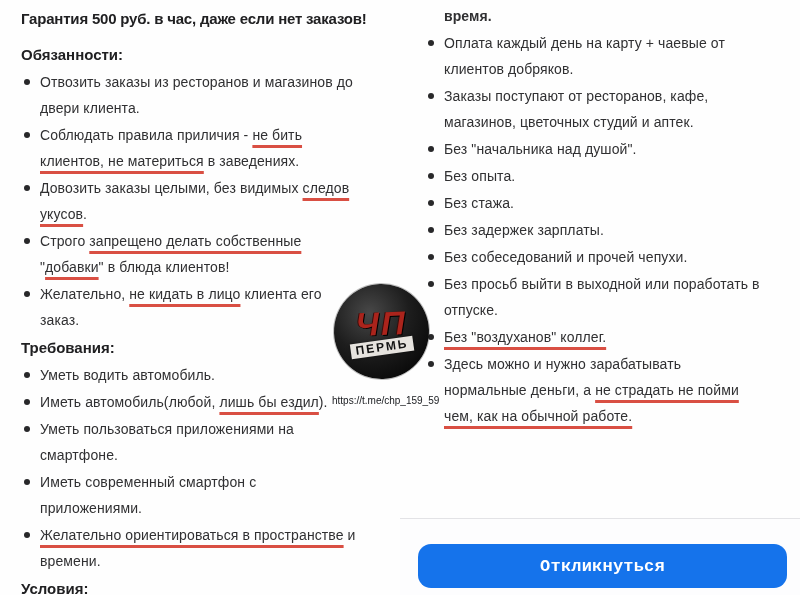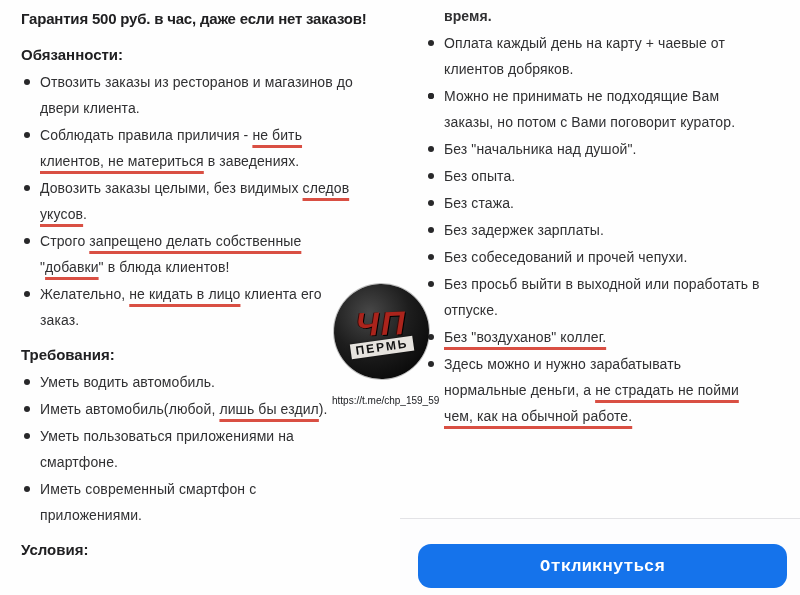--- a/index.html
+++ b/index.html
@@ -18,21 +18,21 @@
   }
   .page{position:relative;width:800px;height:595px;background:#fefefe;overflow:hidden;padding-left:12px;}
   .col{position:absolute;top:0;height:595px;}
   .col-left{left:0;width:400px;padding:7px 18px 0 21px;}
   .col-right{right:0;width:400px;padding:3px 12px 0 25px;}
   .headline{
     font-size:15px;font-weight:700;line-height:24px;color:#202022;
     letter-spacing:-0.2px;white-space:nowrap;margin-bottom:11px;
   }
   .sec-heading{
-    font-size:15px;font-weight:700;line-height:26px;color:#202022;margin:9px 0 1px;
+    font-size:15px;font-weight:700;line-height:26px;color:#202022;margin:2px 0 1px;
   }
   ul.blist{list-style:none;}
   ul.blist li{
     position:relative;padding-left:19px;font-size:14px;line-height:26px;
     white-space:pre-line;margin-bottom:1px;letter-spacing:0.1px;
   }
   .dot{
     position:absolute;left:3px;top:10px;width:6px;height:6px;border-radius:50%;
     background:#28282a;
   }
@@ -102,34 +102,35 @@
 заказ.</span></li>
         </ul>
         <div class="sec-heading">Требования:</div>
         <ul class="blist">
           <li><span class="dot"></span><span>Уметь водить автомобиль.</span></li>
           <li><span class="dot"></span><span>Иметь автомобиль(любой, </span><span class="rl">лишь бы ездил</span><span>).</span></li>
           <li><span class="dot"></span><span>Уметь пользоваться приложениями на
 смартфоне.</span></li>
           <li><span class="dot"></span><span>Иметь современный смартфон с
 приложениями.</span></li>
+          <li><span class="dot"></span><span class="rl">Желательно ориентироваться в пространстве</span><span> и
+времени.</span></li>
         </ul>
         <div class="sec-heading">Условия:</div>
       </div>
   </div>
 
   <div class="col col-right">
     <div class="cont-line">время.</div>
     <div>
         <ul class="blist">
           <li><span class="dot"></span><span>Оплата каждый день на карту + чаевые от
 клиентов добряков.</span></li>
-          <li><span class="dot"></span></li>
-          <li><span class="dot"></span><span>Можно не принимать не подходящие Вам
-заказы, но потом с Вами поговорит куратор.</span></li>
+          <li><span class="dot"></span><span>Заказы поступают от ресторанов, кафе,
+магазинов, цветочных студий и аптек.</span></li>
           <li><span class="dot"></span><span>Без "начальника над душой".</span></li>
           <li><span class="dot"></span><span>Без опыта.</span></li>
           <li><span class="dot"></span><span>Без стажа.</span></li>
           <li><span class="dot"></span><span>Без задержек зарплаты.</span></li>
           <li><span class="dot"></span><span>Без собеседований и прочей чепухи.</span></li>
           <li><span class="dot"></span><span>Без просьб выйти в выходной или поработать в
 отпуске.</span></li>
           <li><span class="dot"></span><span class="rl">Без "воздуханов" коллег.</span></li>
           <li><span class="dot"></span><span>Здесь можно и нужно зарабатывать
 нормальные деньги, а </span><span class="rl">не страдать не пойми

